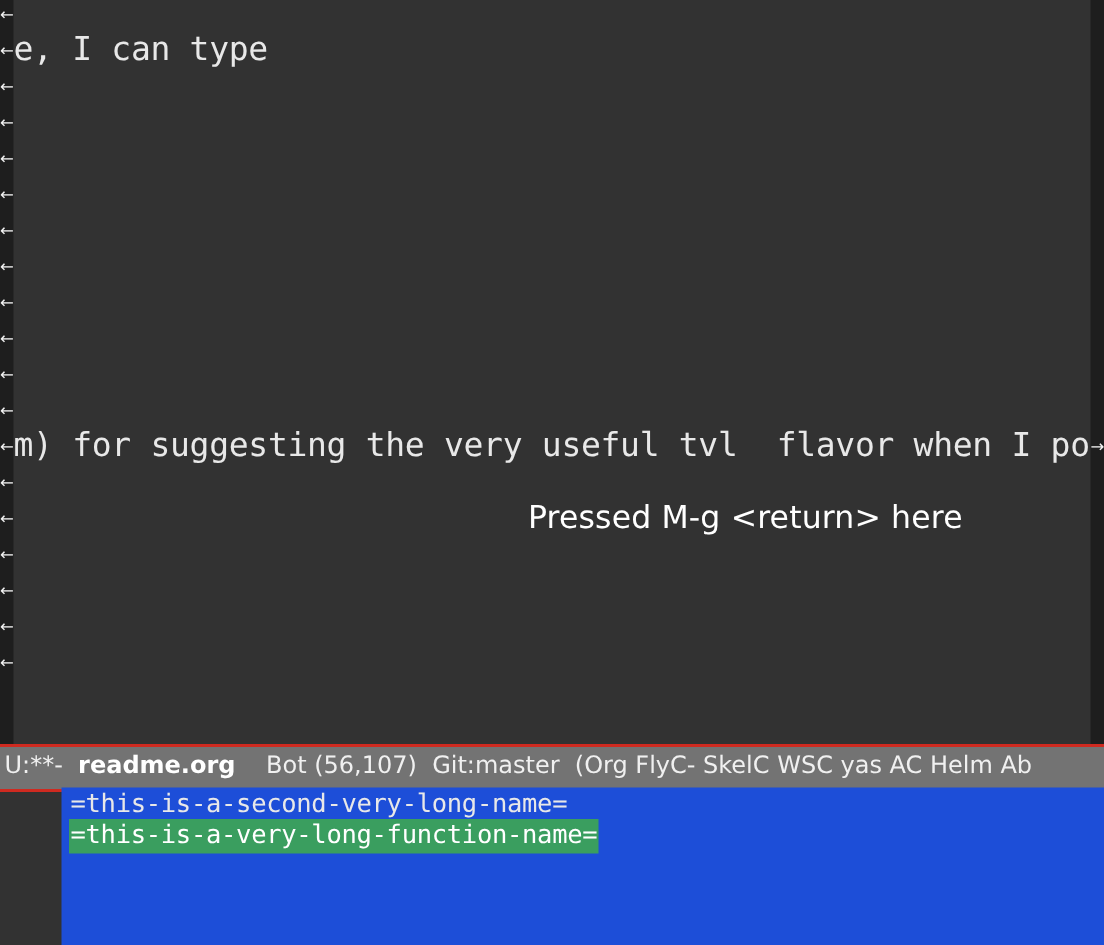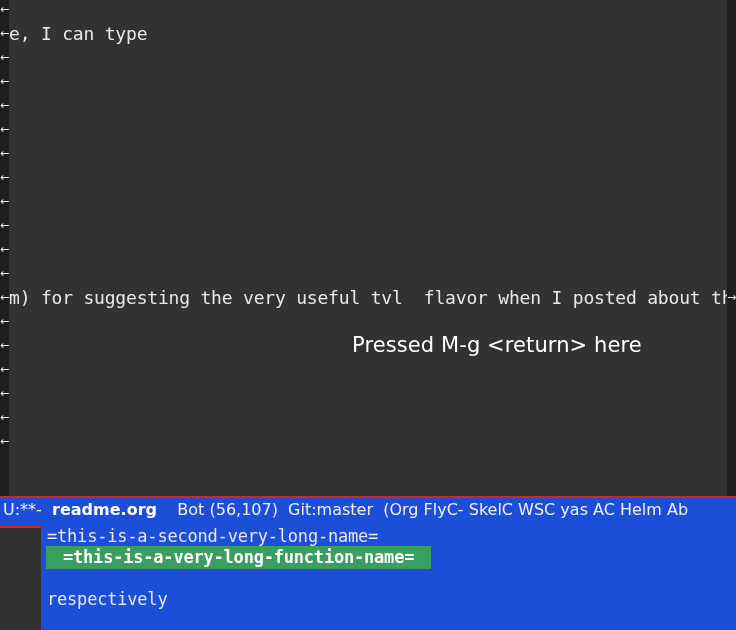--- a/index.html
+++ b/index.html
@@ -69,21 +69,21 @@
   }
 
   .line {
     position: absolute;
     left: 0;
     height: 24px;
     line-height: 24px;
     white-space: pre;
     color: #e8e8e8;
     font-family: "DejaVu Sans Mono", monospace;
-    font-size: 18px;
+    font-size: 22px;
     letter-spacing: -0.2px;
   }
 
   
   #annotation {
     position: absolute;
     z-index: 6;
     color: #ffffff;
     font-family: "DejaVu Sans", sans-serif;
     font-size: 21px;
@@ -93,21 +93,21 @@
   }
 
   
   #mode-line {
     position: absolute;
     left: 0;
     top: 496px;
     width: 736px;
     height: 32px;
     box-sizing: border-box;
-    background: #1d4ed8;
+    background: #737373;
     border-top: 2px solid #cf2a20;
     border-bottom: 2px solid #cf2a20;
     color: #f0f0f0;
     font-family: "DejaVu Sans", sans-serif;
     font-size: 16px;
     line-height: 23px;
     white-space: pre;
     overflow: hidden;
   }
   #mode-line-inner {
@@ -140,23 +140,22 @@
     line-height: 23px;
     white-space: pre;
     color: #e8e8e8;
     font-family: "DejaVu Sans Mono", monospace;
     font-size: 17px;
     letter-spacing: -0.2px;
   }
   .echo-line.highlight {
     background: #3a9e5f;
     color: #ffffff;
-    padding: 0 17px;
+    padding: 0 1px;
     left: 5px;
-    font-weight: bold;
   }
 </style>
 </head>
 <body>
 
 <div id="frame">
 
   <div id="text-window">
 
     <div class="fringe" id="fringe-left">
@@ -193,16 +192,15 @@
 
   <div id="annotation" style="left: 352px; top: 333px;">Pressed M-g &lt;return&gt; here</div>
 
   <div id="mode-line">
     <div id="mode-line-inner"><span class="ml-seg">U:**-  </span><span class="ml-seg ml-buffer">readme.org</span><span class="ml-seg">    Bot (56,107)  Git:master  (Org FlyC- SkelC WSC yas AC Helm Ab</span></div>
   </div>
 
   <div id="echo-area">
       <div class="echo-line" style="top: 0px;">=this-is-a-second-very-long-name=</div>
       <div class="echo-line highlight" style="top: 21px;">=this-is-a-very-long-function-name=</div>
-      <div class="echo-line" style="top: 63px;">respectively</div>
     </div>
 
 </div>
 
 </body></html>

